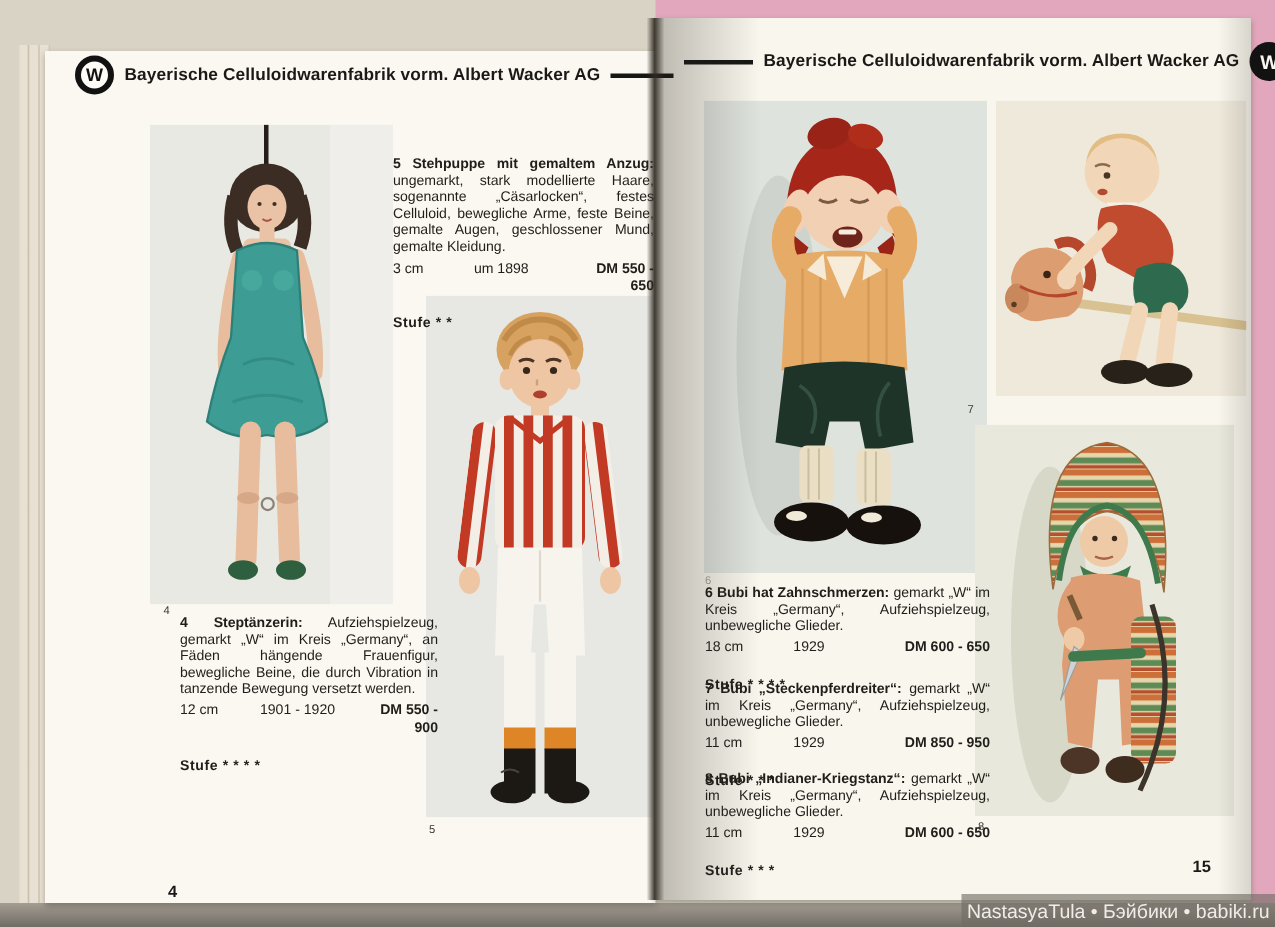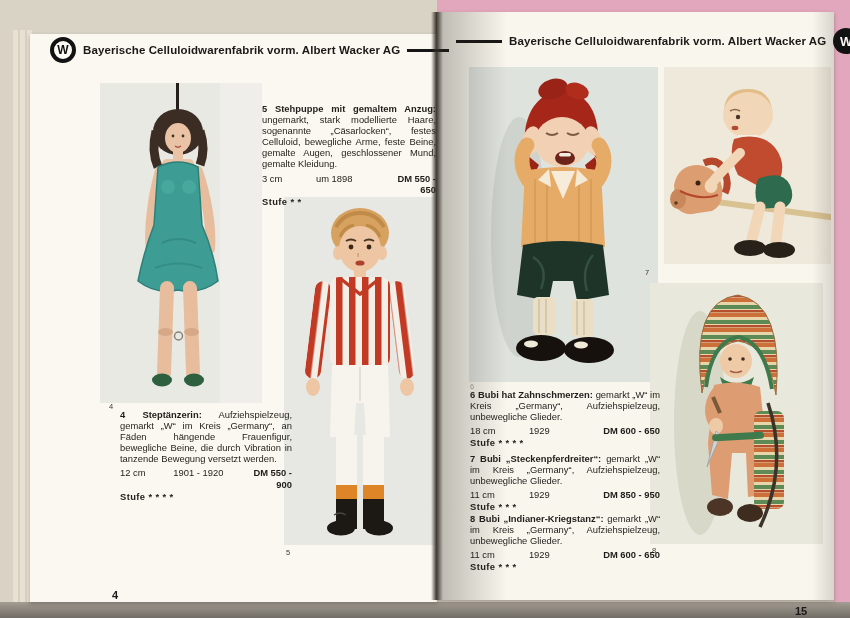--- a/index.html
+++ b/index.html
@@ -37,21 +37,21 @@
   .fig-num{font-size:7.5px;color:#3c3a36;z-index:3;}
 
   
   .entry{font-size:9.4px;line-height:1.18;color:#201d1a;z-index:4;}
   .entry .etext{margin:0;text-align:justify;}
   .entry .title{font-weight:bold;}
   .entry .meta{display:flex;margin-top:3px;}
   .entry .meta .size{flex:0 0 31%;}
   .entry .meta .date{flex:0 0 37%;}
   .entry .meta .price{flex:1;text-align:right;font-weight:bold;}
-  .entry .stufe{font-weight:bold;margin-top:1px;letter-spacing:.4px;}
+  .entry .stufe{font-weight:bold;margin-top:14px;letter-spacing:.4px;}
 
   .page-num{font-weight:bold;font-size:11px;z-index:4;}
 
   #watermark{left:641px;top:596px;width:209px;height:22px;z-index:9;
     background:rgba(112,106,99,.62);display:flex;align-items:center;justify-content:center;
     color:#efede8;font-size:13px;white-space:nowrap;}
 </style>
 </head>
 <body>
 
@@ -296,16 +296,19 @@
   <div class="abs entry" style="left:470px;top:513px;width:190px;">
     <p class="etext"><span class="title">8 Bubi „Indianer-Kriegstanz“:</span> <span>gemarkt „W“ im Kreis „Germany“, Aufziehspielzeug, unbewegliche Glieder.</span></p>
     <div class="meta">
       <span class="size">11 cm</span>
       <span class="date">1929</span>
       <span class="price">DM 600 - 650</span>
     </div>
     <div class="stufe">Stufe * * *</div>
   </div>
 
-  <div class="abs page-num" style="left:795px;top:605px;">15</div>
-
+  <div class="abs page-num" style="left:795px;top:572px;">15</div>
+
+  <div class="abs" id="watermark">
+    <span>NastasyaTula • Бэйбики • babiki.ru</span>
+  </div>
 
 </div>
 
 </body></html>

